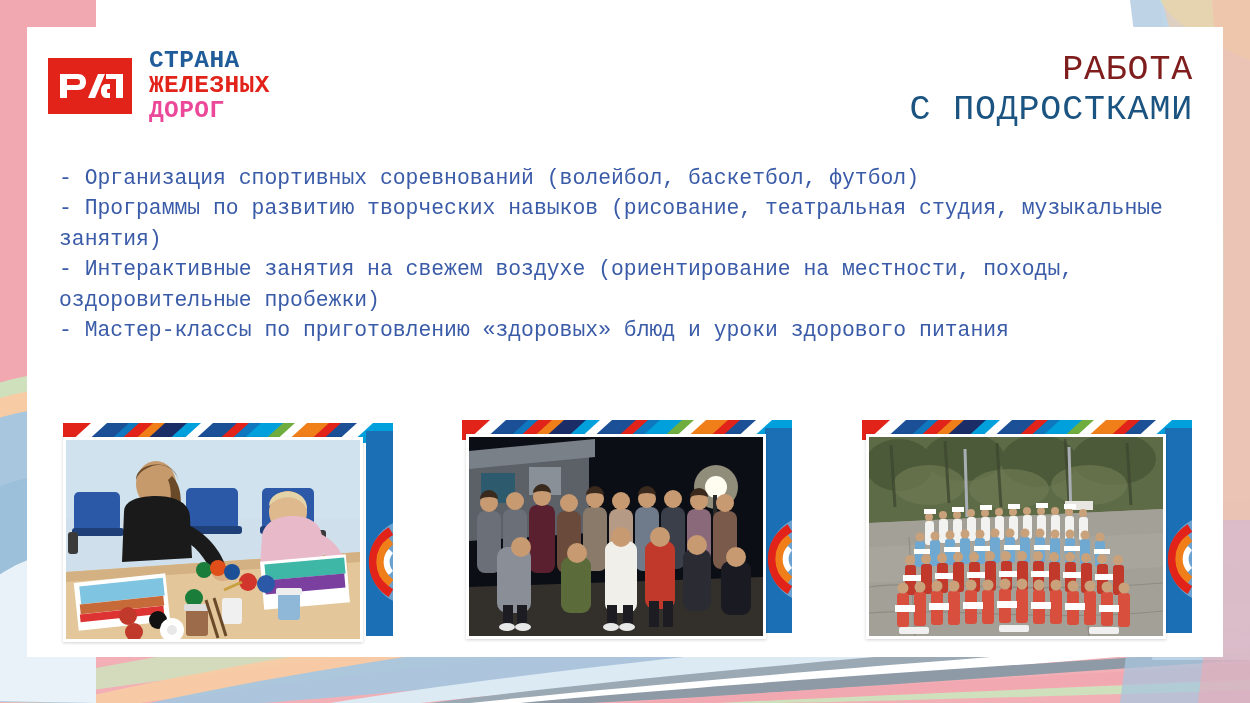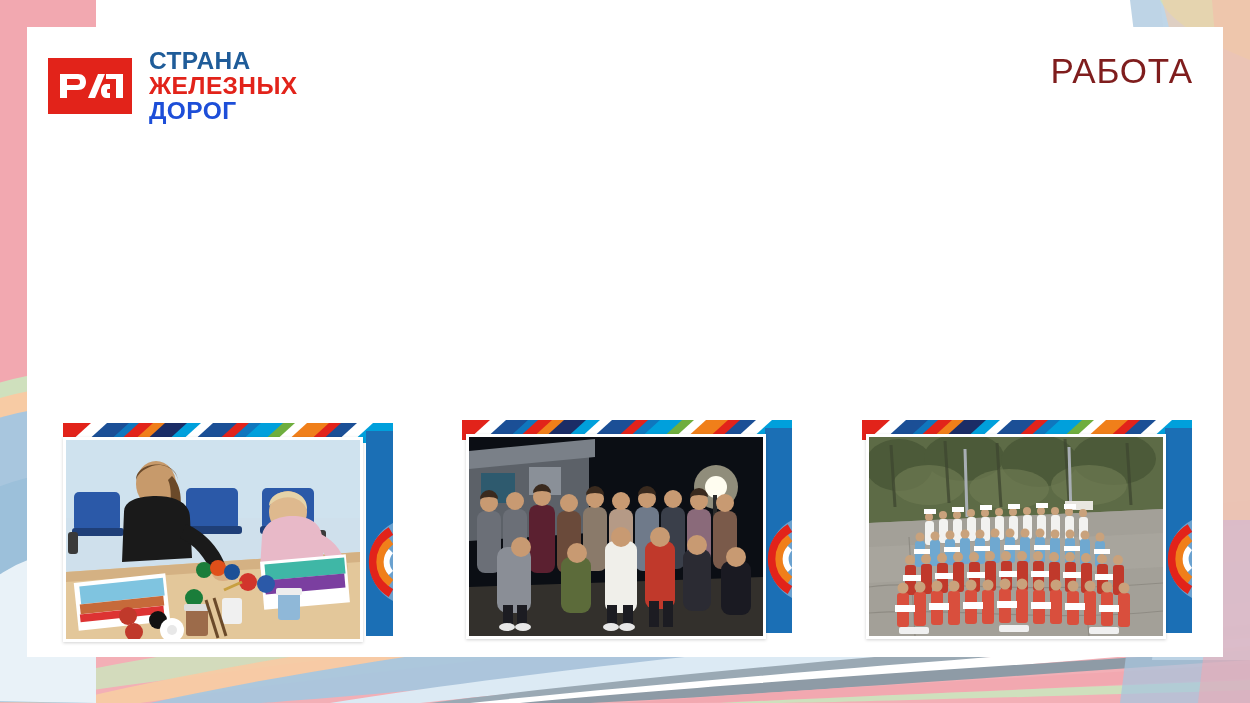--- a/index.html
+++ b/index.html
@@ -8,20 +8,21 @@
     overflow:hidden;
     font-family:"Liberation Sans", sans-serif;
     background:#ffffff;
   }
 
   #slide {
     position:relative;
     width:1250px; height:703px;
     overflow:hidden;
     background:#ffffff;
+    font-family:Liberation Mono, monospace;
   }
 
   
   .bg-layer { position:absolute; inset:0; overflow:hidden; }
   .bg-svg { position:absolute; inset:0; width:1250px; height:703px; display:block; }
 
   
   .card {
     position:absolute;
     left:27px; top:27px;
@@ -45,21 +46,21 @@
   .logo-mark svg { position:absolute; left:0; top:0; }
   .logo-words { line-height:1.0; }
   .logo-words div {
     font-weight:bold;
     font-size:24.5px;
     letter-spacing:0.4px;
     line-height:25px;
   }
   .lw1 { color:#1F5C99; }
   .lw2 { color:#E2231A; }
-  .lw3 { color:#1d4ed8; }
+  .lw3 { color:#ec4899; }
 
   
   .title-block {
     position:absolute; right:57px; top:53px;
     text-align:right; z-index:7;
     line-height:1.02;
   }
   .title-line1 {
     font-size:35px; color:#7f1d1d; letter-spacing:0.8px;
     font-weight:normal;
@@ -174,23 +175,28 @@
     </div>
     <div class="logo-words">
       <div class="lw1">СТРАНА</div>
       <div class="lw2">ЖЕЛЕЗНЫХ</div>
       <div class="lw3">ДОРОГ</div>
     </div>
   </div>
 
   <div class="title-block">
     <div class="title-line1">РАБОТА</div>
+    <div class="title-line2">С ПОДРОСТКАМИ</div>
   </div>
 
   <div class="body-text">
+    <p>- Организация спортивных соревнований (волейбол, баскетбол, футбол)</p>
+    <p>- Программы по развитию творческих навыков (рисование, театральная студия, музыкальные занятия)</p>
+    <p>- Интерактивные занятия на свежем воздухе (ориентирование на местности, походы, оздоровительные пробежки)</p>
+    <p>- Мастер-классы по приготовлению «здоровых» блюд и уроки здорового питания</p>
   </div>
 
   <div class="photo p1">
     <svg class="frame-deco" width="330" height="222" viewBox="0 0 330 222">
       <defs>
           <clipPath id="fr1">
             <rect x="0" y="0" width="330" height="222"></rect>
           </clipPath>
         </defs>
       <g clip-path="url(#fr1)">

